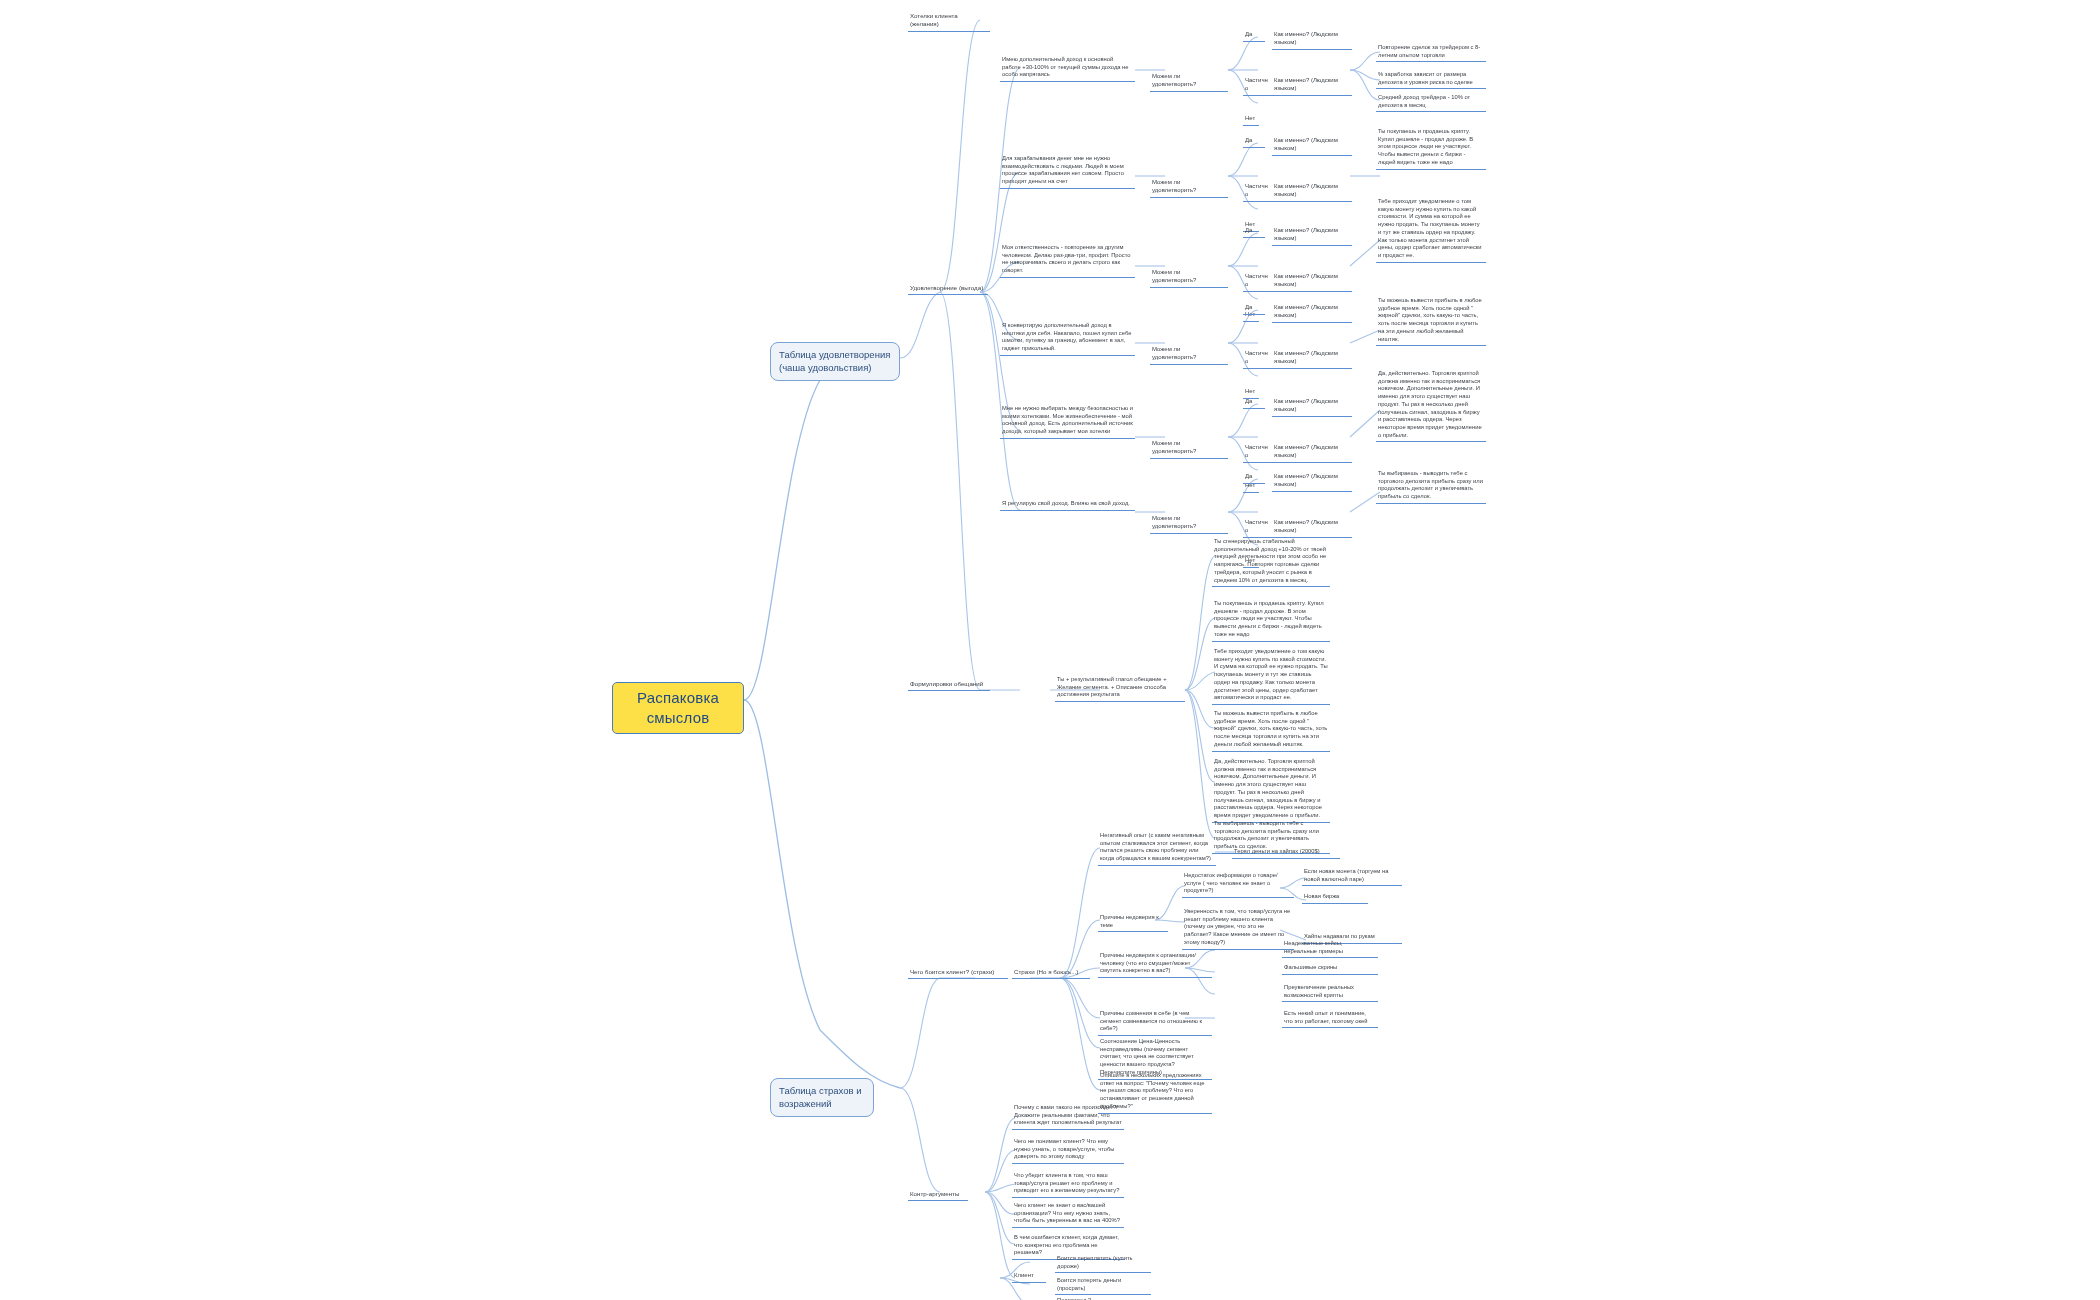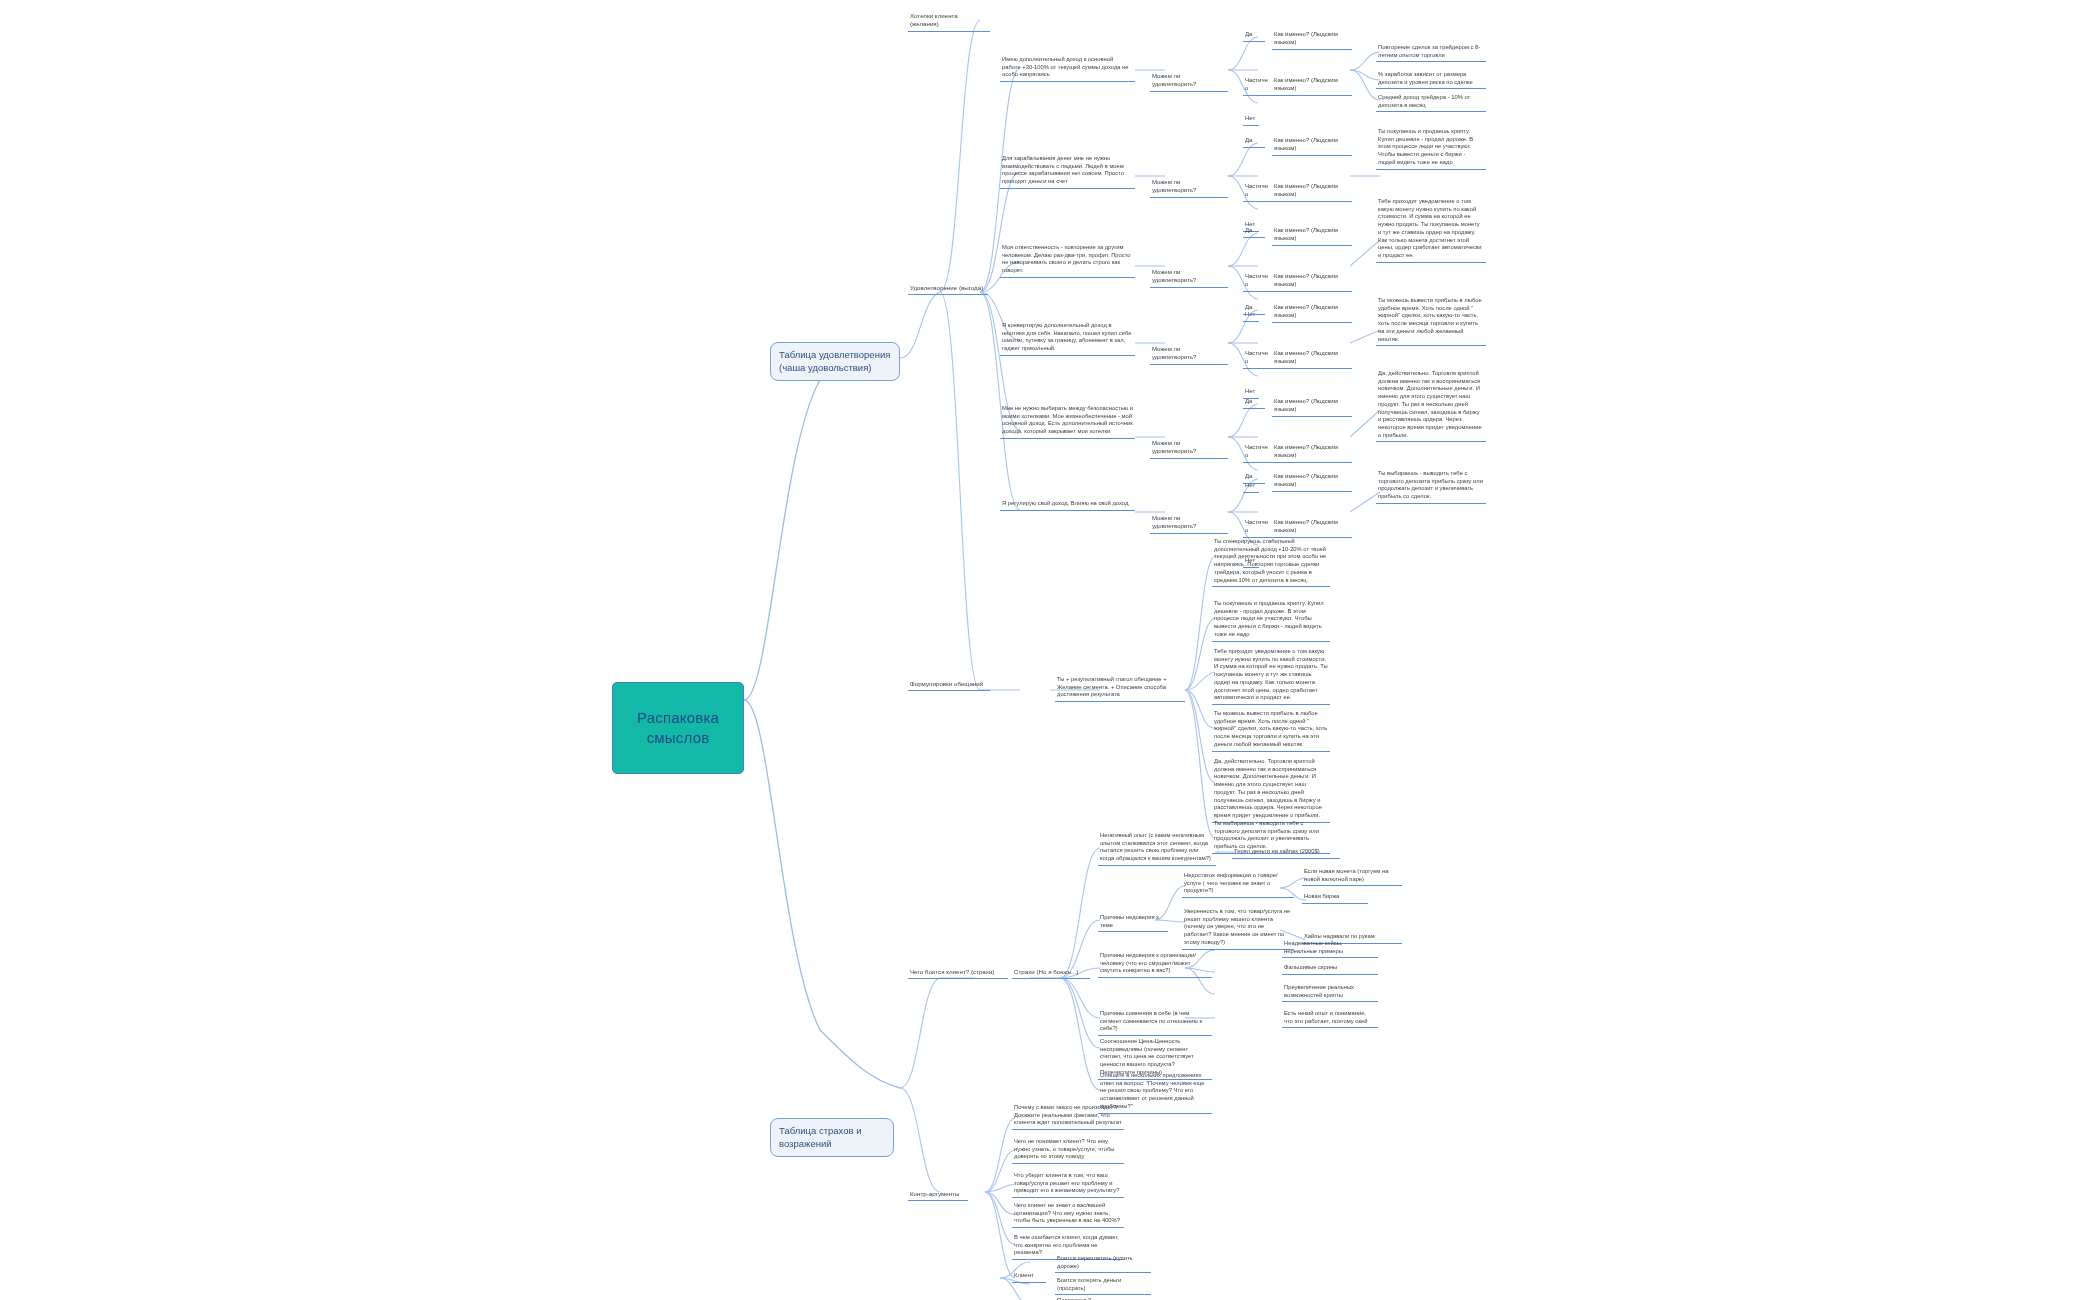--- a/index.html
+++ b/index.html
@@ -36,24 +36,24 @@
   }
   
   .node.ul{
     border-bottom:1.6px solid #5b8fd4;
     padding:0 2px 2px 2px;
   }
   .node.ul.thin{border-bottom-width:1.3px;}
 
   
   .node.root{
-    background:#14b8a6;
+    background:#fde047;
     border:1.6px solid #4a7cc0;
     border-radius:5px;
-    padding:25px 14px;
+    padding:5px 14px;
     font-size:15px;
     color:#1f4a86;
     letter-spacing:.2px;
   }
   
   .node.box1{
     background:#eef3fa;
     border:1.1px solid #7aa3d6;
     border-radius:8px;
     padding:6px 8px;
@@ -167,21 +167,21 @@
     <path d="M985 1192 C 1000 1192, 1000 1276, 1015 1278"></path>
     <path d="M1000 1278 C 1015 1278, 1015 1262, 1030 1262"></path>
     <path d="M1000 1278 C 1015 1278, 1015 1284, 1030 1284"></path>
     <path d="M1000 1278 C 1015 1278, 1015 1304, 1030 1304"></path>
   </svg>
 
   <div class="node root" style="left:612px; top:682px; width:132px; text-align:center;">Распаковка смыслов</div>
 
   <div class="node box1" style="left:770px; top:342px; width:130px;">Таблица удовлетворения (чаша удовольствия)</div>
 
-  <div class="node box1" style="left:770px; top:1078px; width:124px;margin-top:40px;">Таблица страхов и возражений</div>
+  <div class="node box1" style="left:770px; top:1078px; width:104px;">Таблица страхов и возражений</div>
 
   <div class="node ul lvl2" style="left:908px; top:12px; width:82px;">Хотелки клиента (желания)</div>
 
   <div class="node ul lvl2" style="left:908px; top:284px; width:80px;">Удовлетворение (выгода)</div>
 
   <div class="node ul lvl2" style="left:908px; top:680px; width:82px;">Формулировки обещаний</div>
 
   <div class="node ul leaf" style="left:1000px; top:56px; width:135px;">Имею дополнительный доход к основной работе +30-100% от текущей суммы дохода не особо напрягаясь</div>
   <div class="node ul ans" style="left:1150px; top:73px; width:78px;">Можем ли удовлетворить?</div>
   <div class="node ul ans thin" style="left:1243px; top:31px; width:22px;">Да</div>

